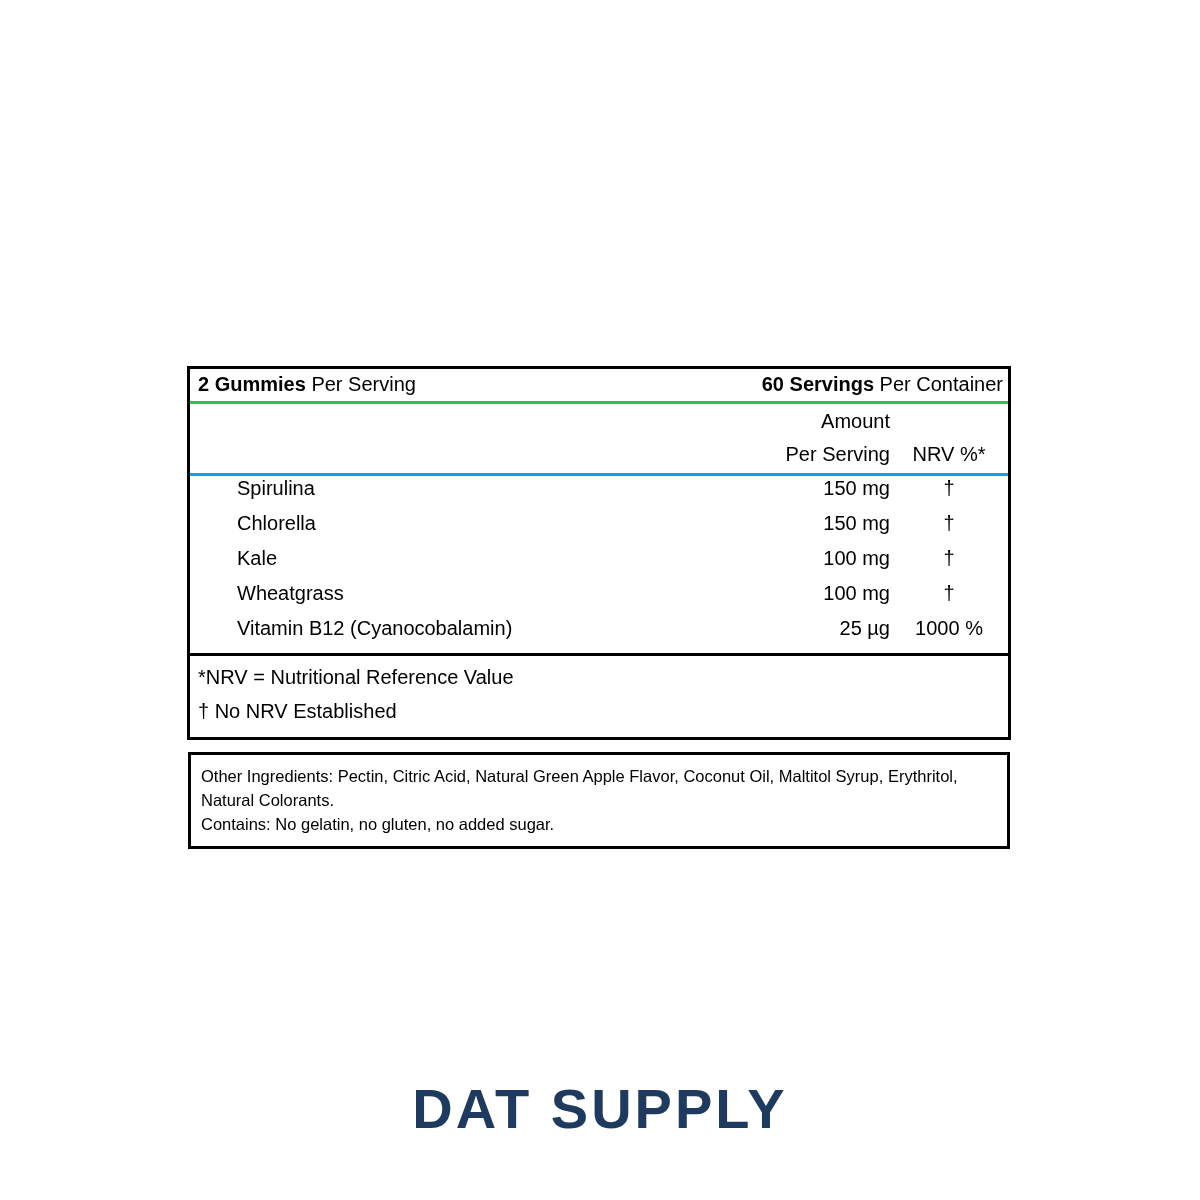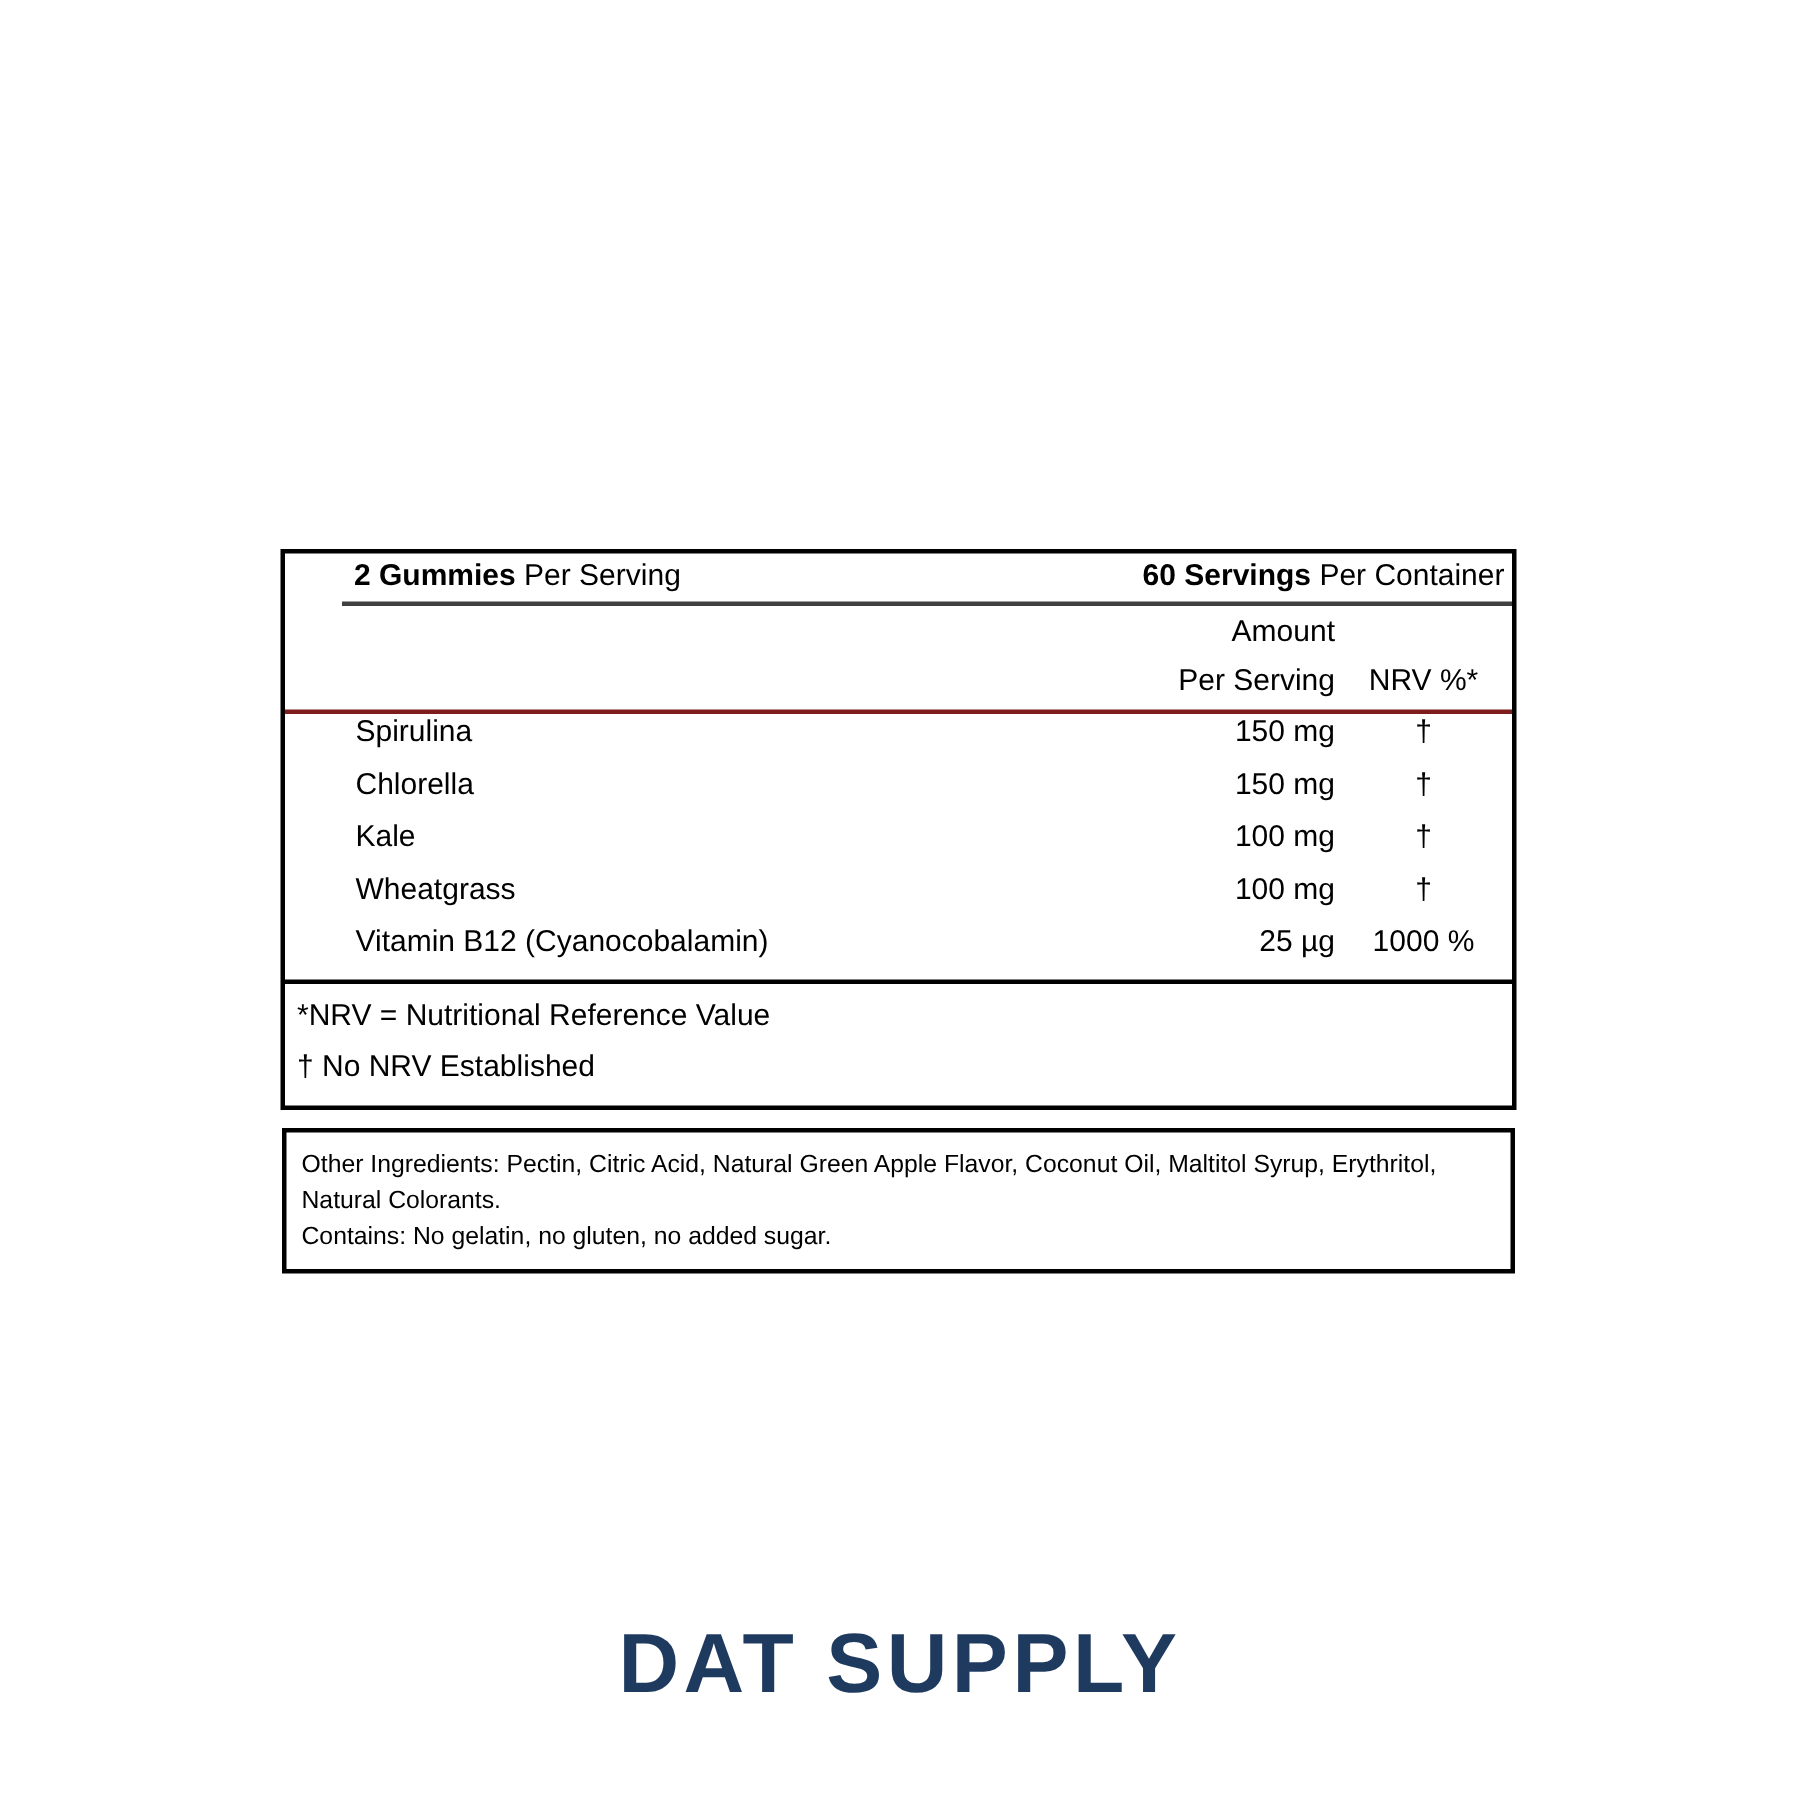--- a/index.html
+++ b/index.html
@@ -28,29 +28,28 @@
     border:3px solid #000;
     background:#fff;
     font-size:20px;
     line-height:normal;
   }
   .serving-row {
     display:flex;
     justify-content:space-between;
     align-items:center;
     padding:4px 5px 5px 8px;
-    border-bottom:3px solid #404040;
-    margin-left:38px;
+    border-bottom:3px solid #22c55e;
   }
   .b { font-weight:bold; }
   .col-header {
     display:flex;
     justify-content:flex-end;
     align-items:flex-end;
-    border-bottom:3px solid #7f1d1d;
+    border-bottom:3px solid #0ea5e9;
     padding:1px 0 2px 0;
   }
   .amount-header {
     flex:1;
     text-align:right;
     line-height:33px;
   }
   .nrv-header {
     width:118px;
     text-align:center;

